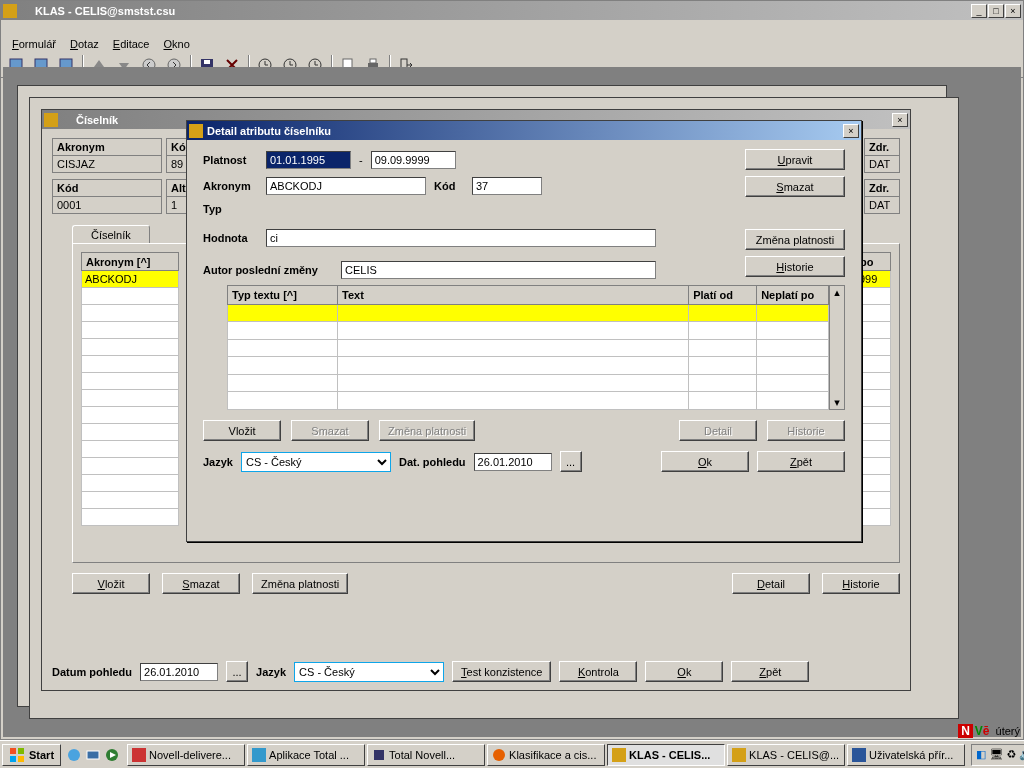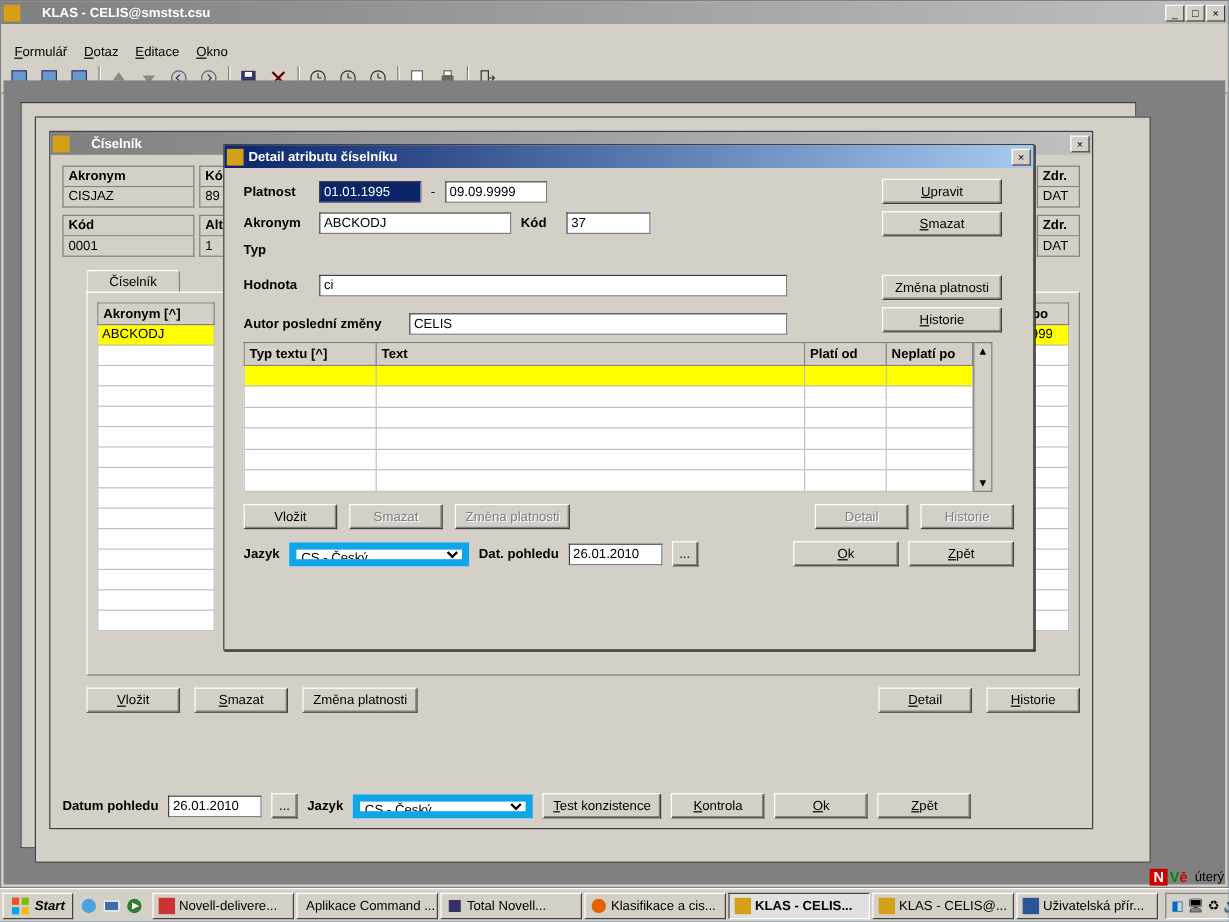--- a/index.html
+++ b/index.html
@@ -100,21 +100,21 @@
   background:#d4d0c8;
   border:1px solid #fff;
   border-right-color:#404040; border-bottom-color:#404040;
   font-family:inherit; font-size:11px; padding: 0 8px;
   box-shadow: inset -1px -1px 0 #808080;
   cursor:default;
 }
 .btn.disabled { color:#808080; text-shadow: 1px 1px 0 #fff; }
 .btn u { text-decoration: underline; }
 select.sel {
-  background:#fff; border:6px solid #0ea5e9; height:20px; font-family:inherit; font-size:11px;
+  background:#fff; border:1px solid #0ea5e9; height:20px; font-family:inherit; font-size:11px;
 }
 
 table.grid {
   border-collapse: collapse;
   background:#fff;
   font-size:11px;
 }
 table.grid th {
   background:#d4d0c8;
   border:1px solid #808080;
@@ -131,21 +131,21 @@
 .taskbar {
   position:absolute; left:0; bottom:0;
   width:1024px; height:28px;
   background:#d4d0c8; border-top:1px solid #fff;
   display:flex; align-items:center; padding:1px 2px; gap:2px;
 }
 .startbtn {
   height:22px; display:flex; align-items:center;
   padding:0 6px;
   border:1px solid #fff; border-right-color:#404040; border-bottom-color:#404040;
-  font-weight:bold; gap:4px;font-style:italic;
+  font-weight:bold; gap:4px;
 }
 .qlaunch { display:flex; gap:1px; margin-left:2px; }
 .ql-item { width:18px; height:18px; display:flex; align-items:center; justify-content:center; }
 .tasks { flex:1; display:flex; gap:2px; margin:0 4px; }
 .taskbtn {
   height:22px; flex:0 0 118px;
   display:flex; align-items:center;
   border:1px solid #fff; border-right-color:#404040; border-bottom-color:#404040;
   padding: 0 4px; gap:3px; font-size:11px;
   overflow:hidden; white-space:nowrap;
@@ -462,21 +462,21 @@
     <div class="dialog">
       <div class="titlebar">
         <span class="icon"></span>
         <span class="title">Detail atributu číselníku</span>
         <div class="winbtns">
             <div class="winbtn">×</div>
           </div>
       </div>
       <div class="body-area" style="padding:10px 14px;">
 
-        <div style="position:absolute; right:24px; top:8px; display:flex; flex-direction:column; gap:6px;">
+        <div style="position:absolute; right:14px; top:8px; display:flex; flex-direction:column; gap:6px;">
           <button class="btn" style="width:100px"><u>U</u>pravit</button>
           <button class="btn" style="width:100px"><u>S</u>mazat</button>
           <div style="height:20px;"></div>
           <button class="btn" style="width:100px">Změna platnosti</button>
           <button class="btn" style="width:100px"><u>H</u>istorie</button>
         </div>
 
         <div style="display:flex; align-items:center; gap:8px; margin-bottom:8px;">
           <label class="flab" style="width:55px">Platnost</label>
           <input class="tfield" style="width: 85px; background: rgb(10, 36, 106); color: rgb(255, 255, 255);" value="01.01.1995">
@@ -498,21 +498,21 @@
         <div style="display:flex; align-items:center; gap:8px; margin-bottom:14px;">
           <label class="flab" style="width:55px">Hodnota</label>
           <input class="tfield" style="width: 390px;" value="ci">
         </div>
 
         <div style="display:flex; align-items:center; gap:8px; margin-bottom:6px;">
           <label class="flab" style="width:130px">Autor poslední změny</label>
           <input class="tfield" style="width: 315px;" value="CELIS">
         </div>
 
-        <div style="display:flex;">
+        <div style="display:flex;margin-left:24px;">
         <table class="grid" style="width:608px;">
           <tbody>
                 <tr>
             <th style="width:110px;">Typ textu [^]</th>
             <th>Text</th>
             <th style="width:68px;">Platí od</th>
             <th style="width:72px;">Neplatí po</th>
           </tr>
           <tr class="yellow">
                   <td></td>
@@ -617,21 +617,21 @@
     <div class="taskbtn">
         <svg width="14" height="14">
           <rect width="14" height="14" fill="#c33"></rect>
         </svg>
         <span>Novell-delivere...</span>
       </div>
     <div class="taskbtn">
         <svg width="14" height="14">
           <rect width="14" height="14" fill="#39c"></rect>
         </svg>
-        <span>Aplikace Command ...</span>
+        <span>Aplikace Total ...</span>
       </div>
     <div class="taskbtn">
         <svg width="14" height="14">
           <rect x="2" y="2" width="10" height="10" fill="#336"></rect>
         </svg>
         <span>Total Novell...</span>
       </div>
     <div class="taskbtn">
         <svg width="14" height="14">
           <circle cx="7" cy="7" r="6" fill="#e66000"></circle>

